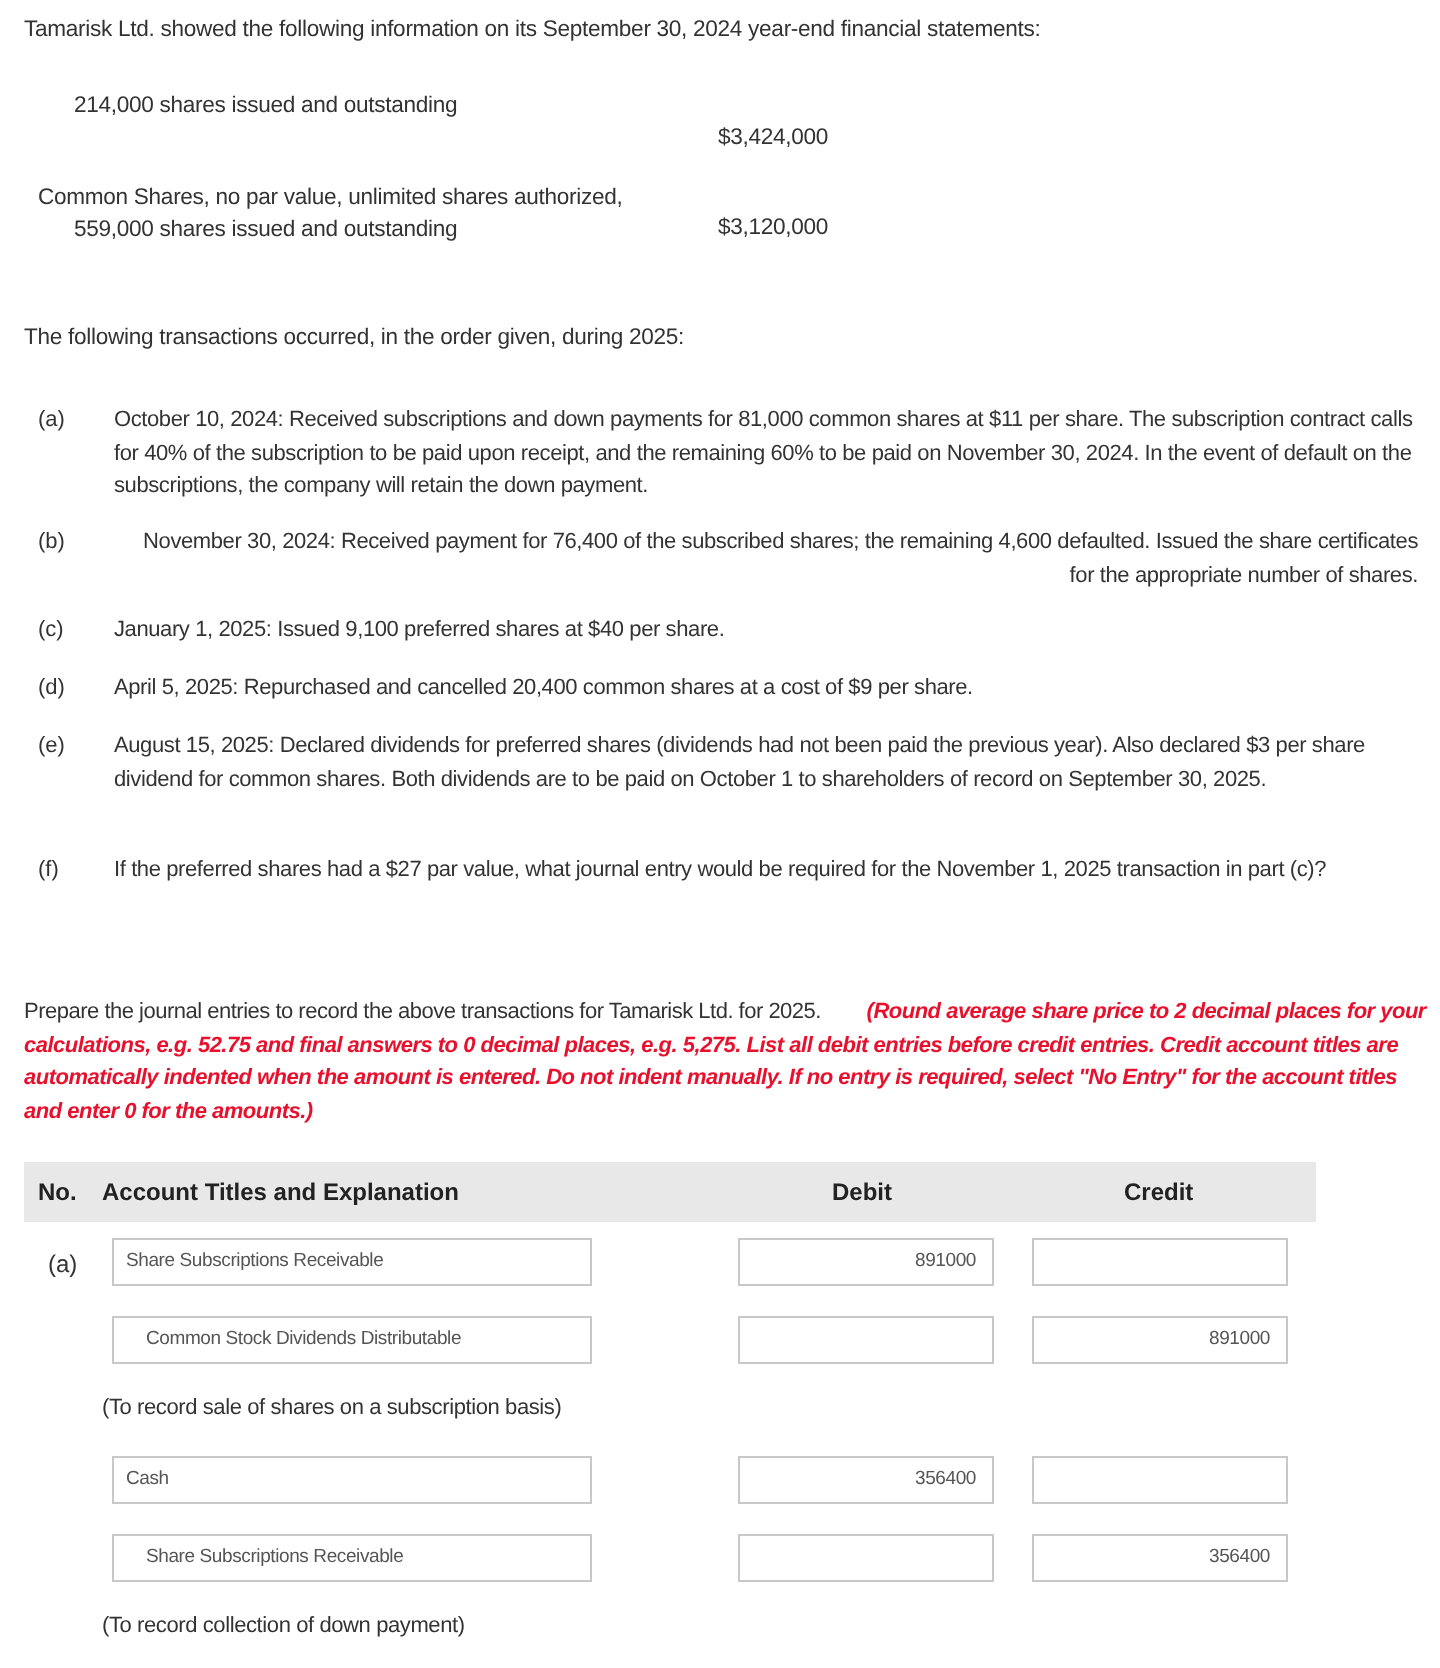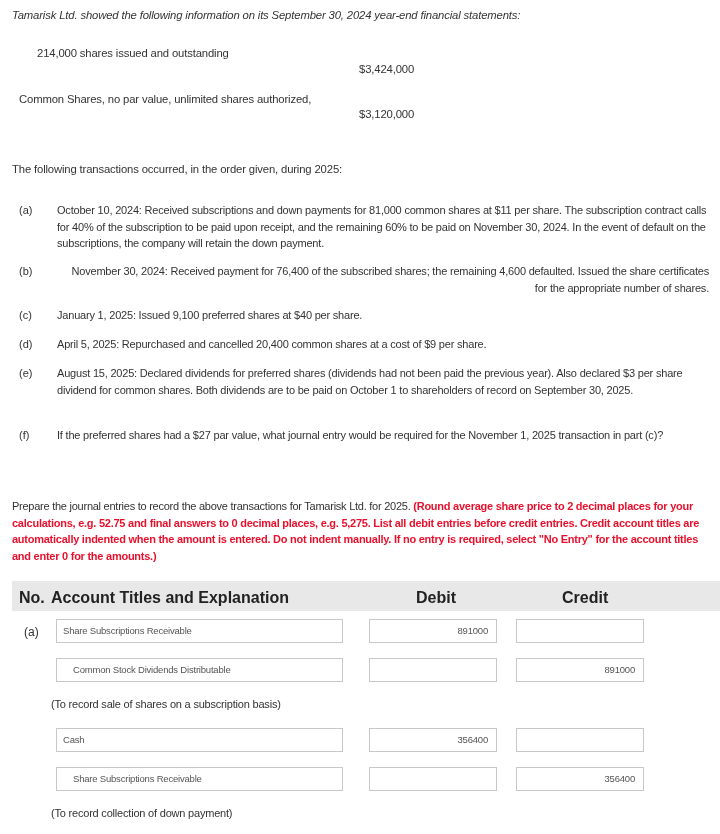--- a/index.html
+++ b/index.html
@@ -1,59 +1,60 @@
 <!DOCTYPE html>
 <html><head>
 <meta charset="utf-8">
 <style>
   html, body { margin: 0; padding: 0; background: #ffffff; }
   body {
     width: 720px; height: 834px; overflow: hidden; position: relative;
     font-family: "Liberation Sans", sans-serif; color: #333333; font-size: 11px;
   }
   .abs { position: absolute; }
-  .intro { left: 12px; top: 9px; font-size: 11.3px; letter-spacing: -0.15px; font-style: italic; }
+  .intro { left: 12px; top: 9px; font-size: 11.3px; letter-spacing: -0.15px; }
   .fin-label { left: 19px; font-size: 11.3px; line-height: 16px; letter-spacing: -0.15px; }
   .fin-label .indent { padding-left: 18px; display: block; }
   .fin-value { left: 359px; font-size: 11.3px; letter-spacing: -0.15px; }
   .trans-intro { left: 12px; top: 163px; font-size: 11.3px; letter-spacing: -0.15px; }
   .tx-letter { left: 19px; font-size: 11px; }
   .tx-text { left: 57px; width: 652px; font-size: 11px; line-height: 16.5px; letter-spacing: -0.2px; }
   .prepare { left: 12px; top: 498px; width: 704px; font-size: 11px; line-height: 16.5px; letter-spacing: -0.25px; }
-  .prepare .red { color: #e8112d; font-weight: bold; }
+  .prepare .red { color: #e8112d; font-style: italic; font-weight: bold; margin-left: 20px; }
   .table-head {
-    left: 12px; top: 581px; width: 708px; height: 30px; background: #e8e8e8;
-    font-weight: bold; font-size: 16px; color: #222;
+    left: 12px; top: 581px; width: 646px; height: 30px; background: #e8e8e8;
+    font-weight: bold; font-size: 12px; color: #222;
   }
   .th { position: absolute; top: 8px; }
   .field {
     position: absolute; height: 24px; border: 1px solid #c8c8c8; background: #fff;
     box-sizing: border-box; font-size: 9.5px; color: #555; line-height: 22px;
     padding: 0 6px; letter-spacing: -0.2px;
   }
   .field.num { text-align: right; padding-right: 8px; }
-  .acct { left: 56px; width: 287px; }
+  .acct { left: 56px; width: 240px; }
   .acct.indented { padding-left: 16px; }
   .debit { left: 369px; width: 128px; }
   .credit { left: 516px; width: 128px; }
   .row-no { left: 24px; font-size: 12px; color: #333; }
   .note { left: 51px; font-size: 11px; letter-spacing: -0.2px; }
 </style>
 </head>
 <body>
 
 <div class="abs intro">Tamarisk Ltd. showed the following information on its September 30, 2024 year-end financial statements:</div>
 
 <div class="abs fin-label" style="top:45px;">
   <span class="indent">214,000 shares issued and outstanding</span>
 </div>
 <div class="abs fin-value" style="top:63px;">$3,424,000</div>
 
 <div class="abs fin-label" style="top:91px;">
   <span>Common Shares, no par value, unlimited shares authorized,</span>
+  <span class="indent">559,000 shares issued and outstanding</span>
 </div>
 <div class="abs fin-value" style="top:108px;">$3,120,000</div>
 
 <div class="abs trans-intro">The following transactions occurred, in the order given, during 2025:</div>
 
 <div class="abs tx-letter" style="top:204px;">(a)</div>
 <div class="abs tx-text" style="top:202px;">October 10, 2024: Received subscriptions and down payments for 81,000 common shares at $11 per share. The subscription contract calls for 40% of the subscription to be paid upon receipt, and the remaining 60% to be paid on November 30, 2024. In the event of default on the subscriptions, the company will retain the down payment.</div>
 
 <div class="abs tx-letter" style="top:265px;">(b)</div>
 <div class="abs tx-text" style="top:263px;text-align:right;">November 30, 2024: Received payment for 76,400 of the subscribed shares; the remaining 4,600 defaulted. Issued the share certificates for the appropriate number of shares.</div>

